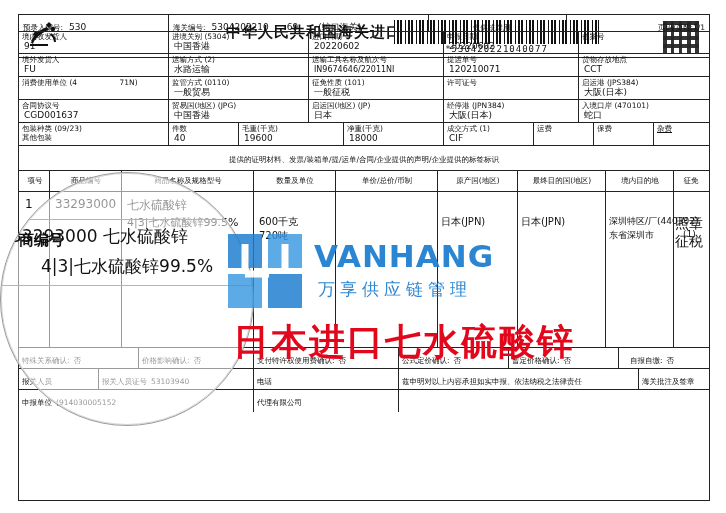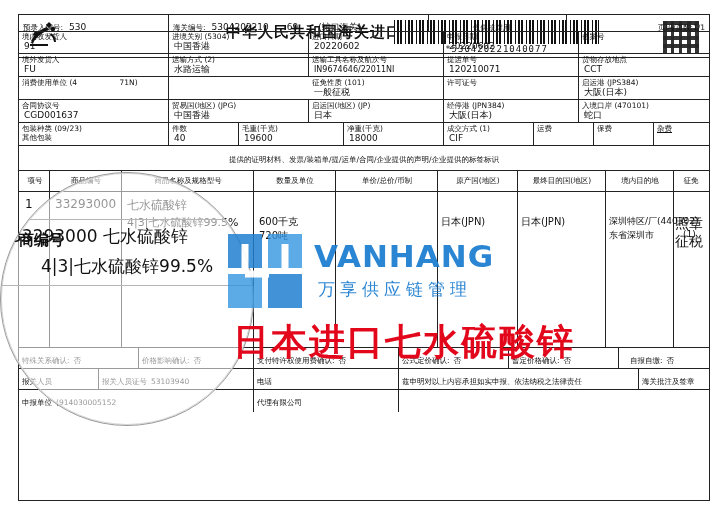--- a/index.html
+++ b/index.html
@@ -154,20 +154,24 @@
           <div class="val">CCT</div>
         </div>
       </div>
 
       <div class="row r2">
         <div class="cell" style="left:0;width:150px;">
           <div class="lbl"><span>消费使用单位 (4</span>
             <span style="padding-left:40px;">71N)</span></div>
           <div class="val"></div>
         </div>
+        <div class="cell" style="left:150px;width:140px;">
+          <div class="lbl">监管方式 (0110)</div>
+          <div class="val">一般贸易</div>
+        </div>
         <div class="cell" style="left:290px;width:135px;">
           <div class="lbl">征免性质 (101)</div>
           <div class="val">一般征税</div>
         </div>
         <div class="cell" style="left:425px;width:135px;">
           <div class="lbl">许可证号</div>
           <div class="val"></div>
         </div>
         <div class="cell last" style="left:560px;width:130px;">
           <div class="lbl">启运港 (JPS384)</div>

